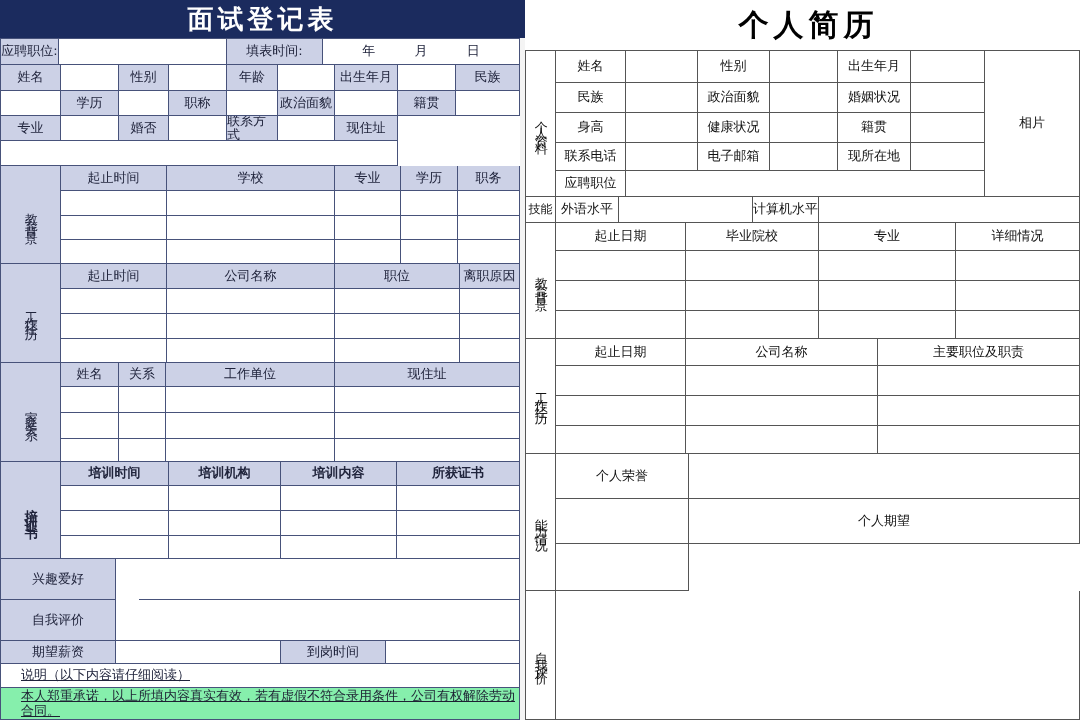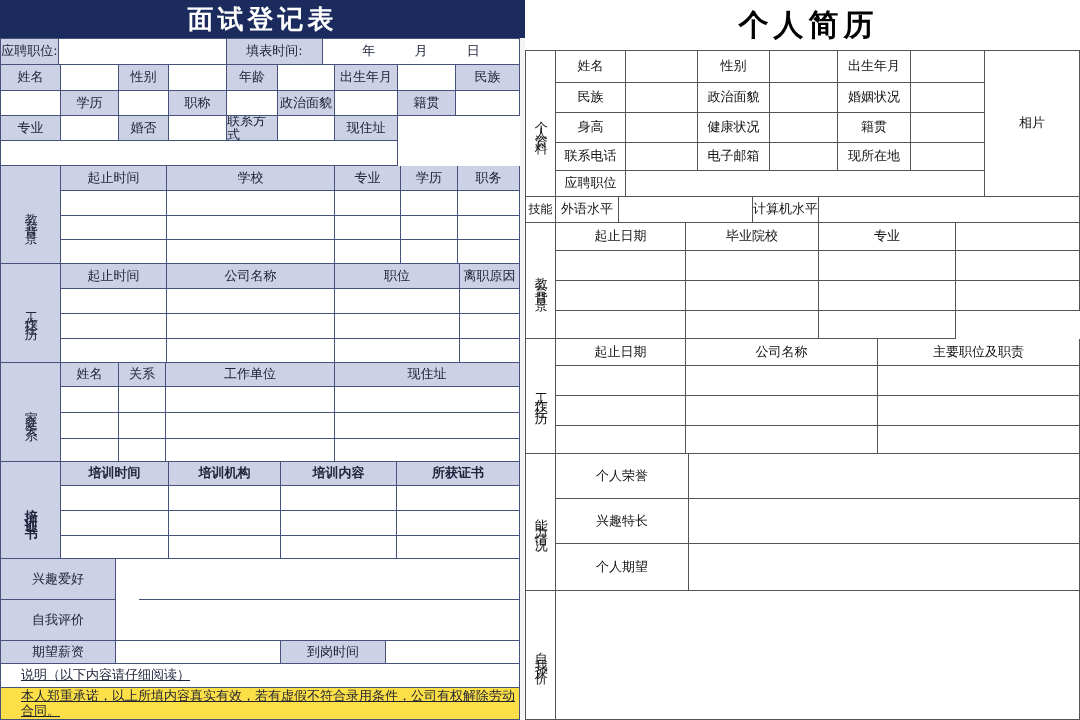--- a/index.html
+++ b/index.html
@@ -30,21 +30,21 @@
                 grid-template-rows:26px 25px 25px 25px; }
   .g-edu      { grid-template-columns:60px 106px 168px 66px 57px 1fr; grid-template-rows:25px 25px 24px 24px; }
   .g-work     { grid-template-columns:60px 106px 168px 125px 1fr; grid-template-rows:25px 25px 25px 24px; }
   .g-family   { grid-template-columns:60px 58px 47px 169px 1fr; grid-template-rows:24px 26px 26px 23px; }
   .g-training { grid-template-columns:60px 108px 112px 116px 1fr; grid-template-rows:24px 25px 25px 23px;font-weight:bold; }
   .g-hobby    { grid-template-columns:115px 1fr; grid-auto-rows:41px;gap:23px; }
   .g-selfeval { grid-template-columns:115px 1fr; grid-auto-rows:41px; }
   .g-salary   { grid-template-columns:115px 165px 105px 1fr; grid-auto-rows:23px; }
   .g-note     { grid-template-columns:1fr; grid-auto-rows:24px; }
   .g-pledge   { grid-template-columns:1fr; grid-auto-rows:32px; }
-  .pledge-cell { background:#fde047; font-size:13px; color:#1d2133; }
+  .pledge-cell { background:#86efac; font-size:13px; color:#1d2133; }
   .divider { position:absolute; left:520px; top:38px; width:5px; height:682px; background:#f4f4f4; }
 
   
   .r-title { height:50px; display:flex; align-items:center; justify-content:center;
              font-size:30px; font-weight:bold; color:#000; letter-spacing:5px;padding-left:12px; }
   .rsec { display:grid; border-left:1px solid #555; }
   .rsec-first { border-top:1px solid #555; }
   .rcell { border-right:1px solid #555; border-bottom:1px solid #555;
            display:flex; align-items:center; justify-content:center;
            font-size:13px; color:#111; background:#fff; overflow:hidden; line-height:1.1; }
@@ -269,20 +269,21 @@
       <div class="rcell"></div>
       <div class="rcell">计算机水平</div>
       <div class="rcell"></div>
     </div>
 
     <div class="rsec r-edu">
       <div class="rcell rvlabel" style="grid-column:1;grid-row:1/span 4;">教育背景</div>
       <div class="rcell">起止日期</div>
       <div class="rcell">毕业院校</div>
       <div class="rcell">专业</div>
+      <div class="rcell">详细情况</div>
       <div class="rcell"></div>
         <div class="rcell"></div>
         <div class="rcell"></div>
         <div class="rcell"></div>
       <div class="rcell"></div>
         <div class="rcell"></div>
         <div class="rcell"></div>
         <div class="rcell"></div>
       <div class="rcell"></div>
         <div class="rcell"></div>
@@ -303,21 +304,20 @@
         <div class="rcell"></div>
       <div class="rcell"></div>
         <div class="rcell"></div>
         <div class="rcell"></div>
     </div>
 
     <div class="rsec r-ability">
       <div class="rcell rvlabel" style="grid-column:1;grid-row:1/span 3;">能力情况</div>
       <div class="rcell">个人荣誉</div>
       <div class="rcell"></div>
-      <div class="rcell">兴趣特长</div>
       <div class="rcell"></div>
       <div class="rcell">个人期望</div>
       <div class="rcell"></div>
     </div>
 
     <div class="rsec r-selfeval">
       <div class="rcell rvlabel">自我评价</div>
       <div class="rcell"></div>
     </div>
 

